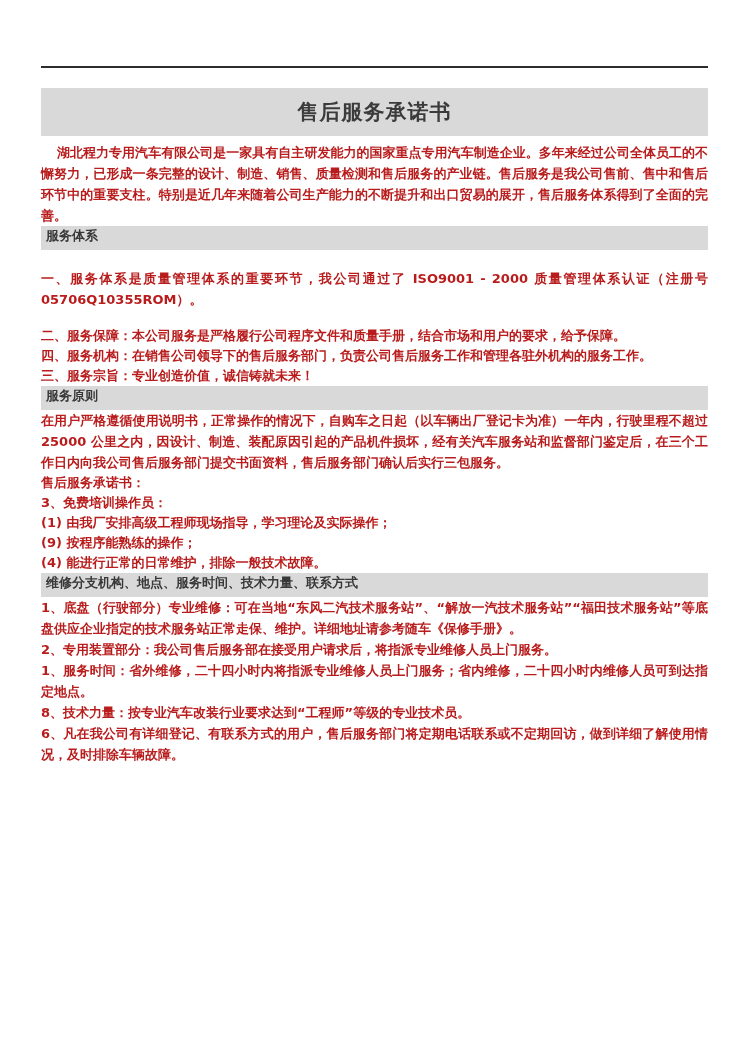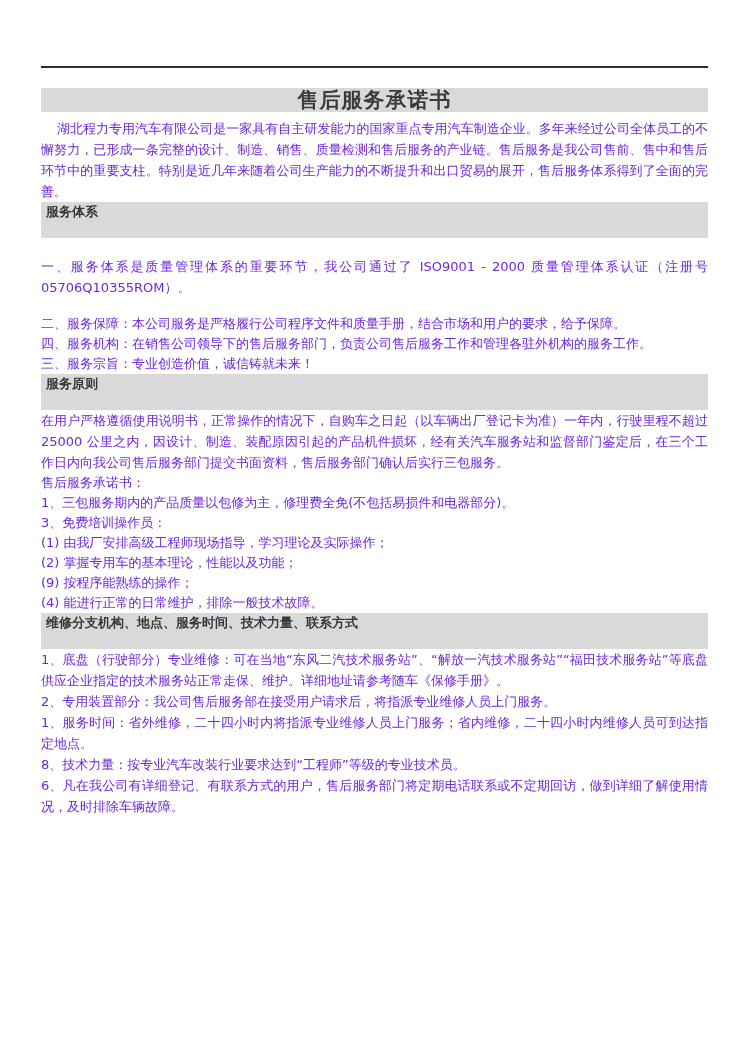--- a/index.html
+++ b/index.html
@@ -19,46 +19,47 @@
   .doc {
     margin: 0 42px 0 41px; 
   }
   .top-rule {
     border: none;
     border-top: 2px solid #2d2d2d;
     margin: 66px 0 0 0;
   }
   .title-box {
     margin-top: 20px;
-    height: 24px;
+    height: 48px;
     background: #d9d9d9;
     display: flex;
     align-items: center;
     justify-content: center;
   }
   .title-box h1 {
     margin: 0;
     font-size: 21px;
     font-weight: bold;
     color: #3b3b3b;
     letter-spacing: 1px;
   }
   p, .section-bar {
     font-size: 13px;
     line-height: 21px;
     margin: 0;
-    color: #6d28d9;
+    color: #b91c1c;
     text-align: justify;
+    font-weight: bold;
   }
   .intro {
     margin-top: 6px;
     text-indent: 16px;
   }
   .section-bar {
-    height: 36px;
+    height: 24px;
     line-height: 20px;
     background: #d9d9d9;
     font-weight: bold;
     color: #383838;
     padding-left: 5px;
     text-align: left;
   }
   .sec1-bar { margin-top: 0; }
   .item-first {
     margin-top: 18px;
@@ -84,24 +85,22 @@
 
     <div class="section-bar sec1-bar">服务体系</div>
     <p class="item-first">一、服务体系是质量管理体系的重要环节，我公司通过了 ISO9001 - 2000 质量管理体系认证（注册号 05706Q10355ROM）。</p>
     <p class="item-tight">二、服务保障：本公司服务是严格履行公司程序文件和质量手册，结合市场和用户的要求，给予保障。</p>
     <p class="item-tight">四、服务机构：在销售公司领导下的售后服务部门，负责公司售后服务工作和管理各驻外机构的服务工作。</p>
     <p class="item-tight">三、服务宗旨：专业创造价值，诚信铸就未来！</p>
 
     <div class="section-bar">服务原则</div>
     <p>在用户严格遵循使用说明书，正常操作的情况下，自购车之日起（以车辆出厂登记卡为准）一年内，行驶里程不超过 25000 公里之内，因设计、制造、装配原因引起的产品机件损坏，经有关汽车服务站和监督部门鉴定后，在三个工作日内向我公司售后服务部门提交书面资料，售后服务部门确认后实行三包服务。</p>
     <p class="item-tight">售后服务承诺书：</p>
-    <p class="item-tight">1、三包服务期内的产品质量以包修为主，修理费全免(不包括易损件和电器部分)。</p>
     <p class="item-tight">3、免费培训操作员：</p>
     <p class="sub-item">(1) 由我厂安排高级工程师现场指导，学习理论及实际操作；</p>
-    <p class="sub-item">(2) 掌握专用车的基本理论，性能以及功能；</p>
     <p class="sub-item">(9) 按程序能熟练的操作；</p>
     <p class="sub-item">(4) 能进行正常的日常维护，排除一般技术故障。</p>
 
     <div class="section-bar">维修分支机构、地点、服务时间、技术力量、联系方式</div>
     <p class="sec3-item">1、底盘（行驶部分）专业维修：可在当地“东风二汽技术服务站”、“解放一汽技术服务站”“福田技术服务站”等底盘供应企业指定的技术服务站正常走保、维护。详细地址请参考随车《保修手册》。</p>
     <p class="sec3-item">2、专用装置部分：我公司售后服务部在接受用户请求后，将指派专业维修人员上门服务。</p>
     <p class="sec3-item">1、服务时间：省外维修，二十四小时内将指派专业维修人员上门服务；省内维修，二十四小时内维修人员可到达指定地点。</p>
     <p class="sec3-item">8、技术力量：按专业汽车改装行业要求达到“工程师”等级的专业技术员。</p>
     <p class="sec3-item">6、凡在我公司有详细登记、有联系方式的用户，售后服务部门将定期电话联系或不定期回访，做到详细了解使用情况，及时排除车辆故障。</p>
 

